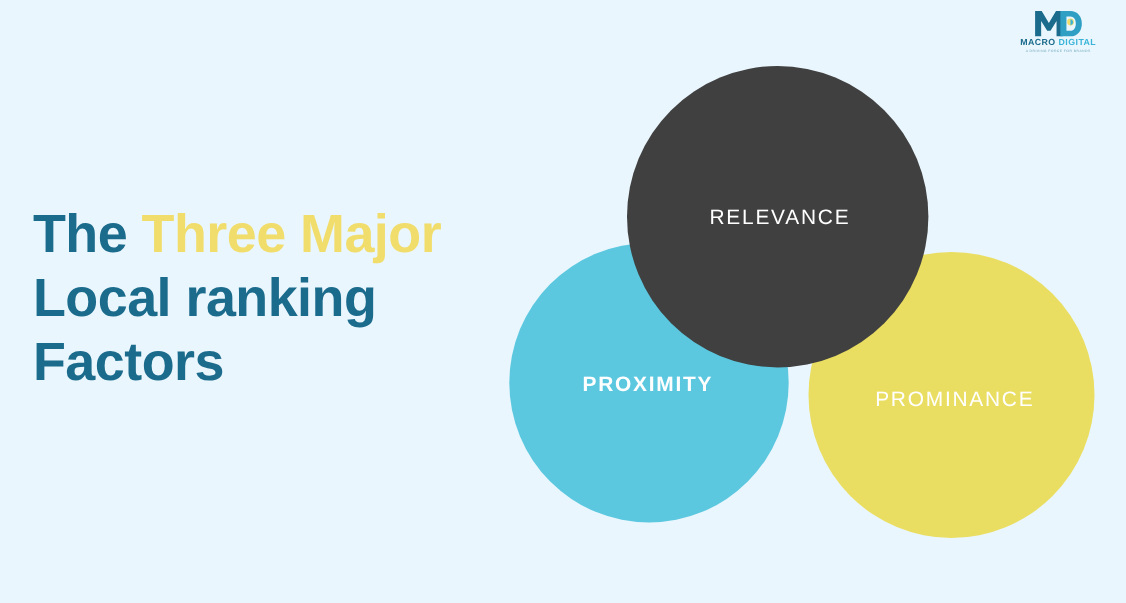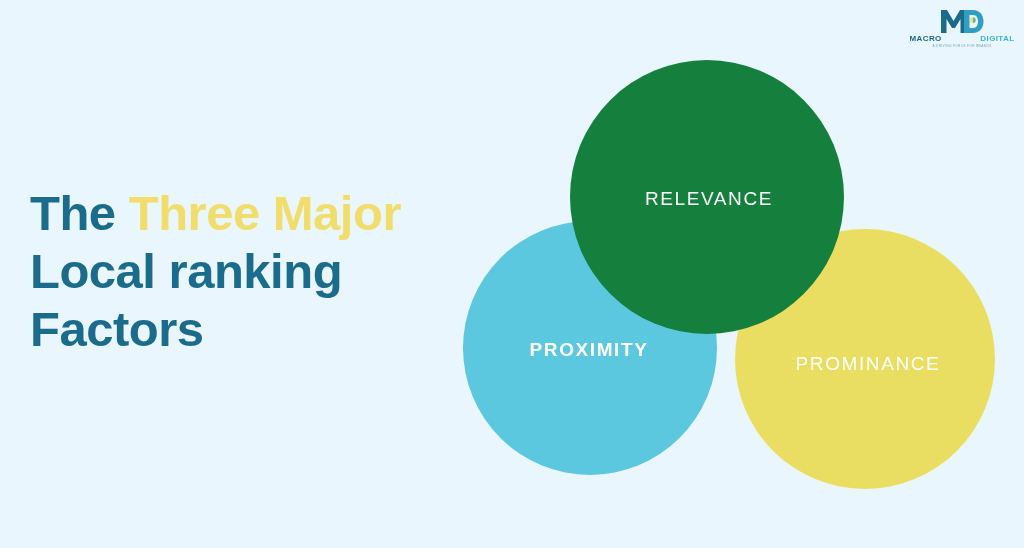--- a/index.html
+++ b/index.html
@@ -86,21 +86,21 @@
   .circle-prominance .circle-label {
     transform: translate(3px, 5px);
   }
 
   
   .circle-relevance {
     left: 570px;
     top: 60px;
     width: 274px;
     height: 274px;
-    background: #15803d;
+    background: #404040;
     z-index: 3;
   }
   .circle-relevance .circle-label {
     transform: translate(2px, 2px);
   }
 
   
   .logo {
     position: absolute;
     right: 16px;
@@ -116,21 +116,21 @@
   .logo-mark { display: block; }
   .logo-wordmark {
     margin-top: 1px;
     font-size: 8px;
     font-weight: bold;
     letter-spacing: 0.4px;
     white-space: nowrap;
     line-height: 1;
   }
   .logo-word-macro { color: #1b6b8c; margin-top: 32px; }
-  .logo-word-digital { color: #39b4d8; padding-left: 36px; }
+  .logo-word-digital { color: #39b4d8; }
   .logo-tagline {
     margin-top: 2px;
     font-size: 3.2px;
     letter-spacing: 0.35px;
     color: #6fa8bd;
     white-space: nowrap;
     line-height: 1;
     transform: scaleY(0.95);
   }
 </style>

